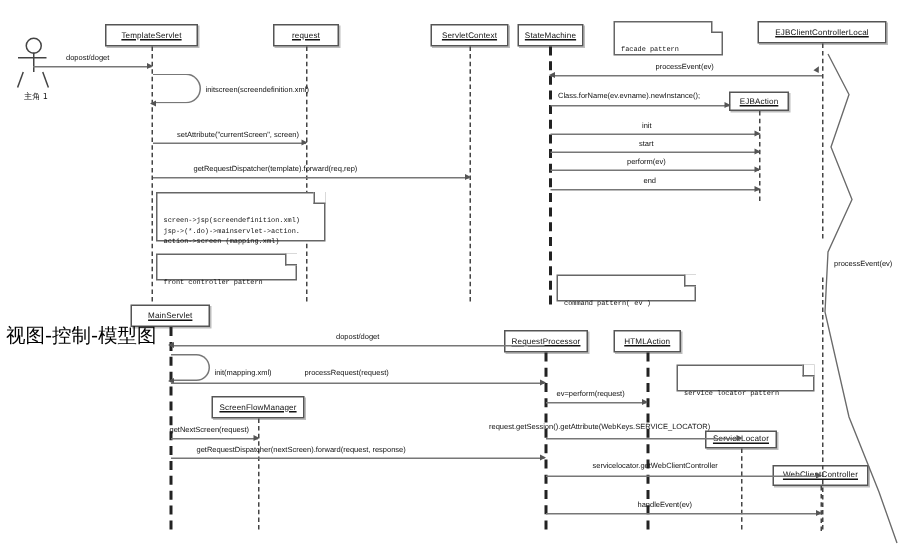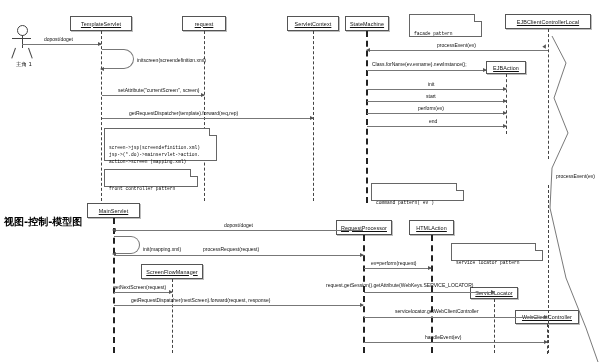--- a/index.html
+++ b/index.html
@@ -113,25 +113,24 @@
     position:absolute;left:-2px;top:36px;width:28px;
     text-align:center;font-size:5.4px;color:#111;
     font-family:"DejaVu Sans",sans-serif;
   }
 
   
   .polyline{position:absolute;}
 
   .caption{
     position:absolute;
-    font-size:10px;
+    font-size:13px;
     color:#000;
     font-family:"DejaVu Sans",sans-serif;
     white-space:nowrap;
-    font-weight:bold;
   }
 </style>
 </head>
 <body>
 
 <div id="canvas">
 
   <div class="actor" style="left:12px;top:25px;">
     <div class="head"></div>
     <div class="body"></div>

